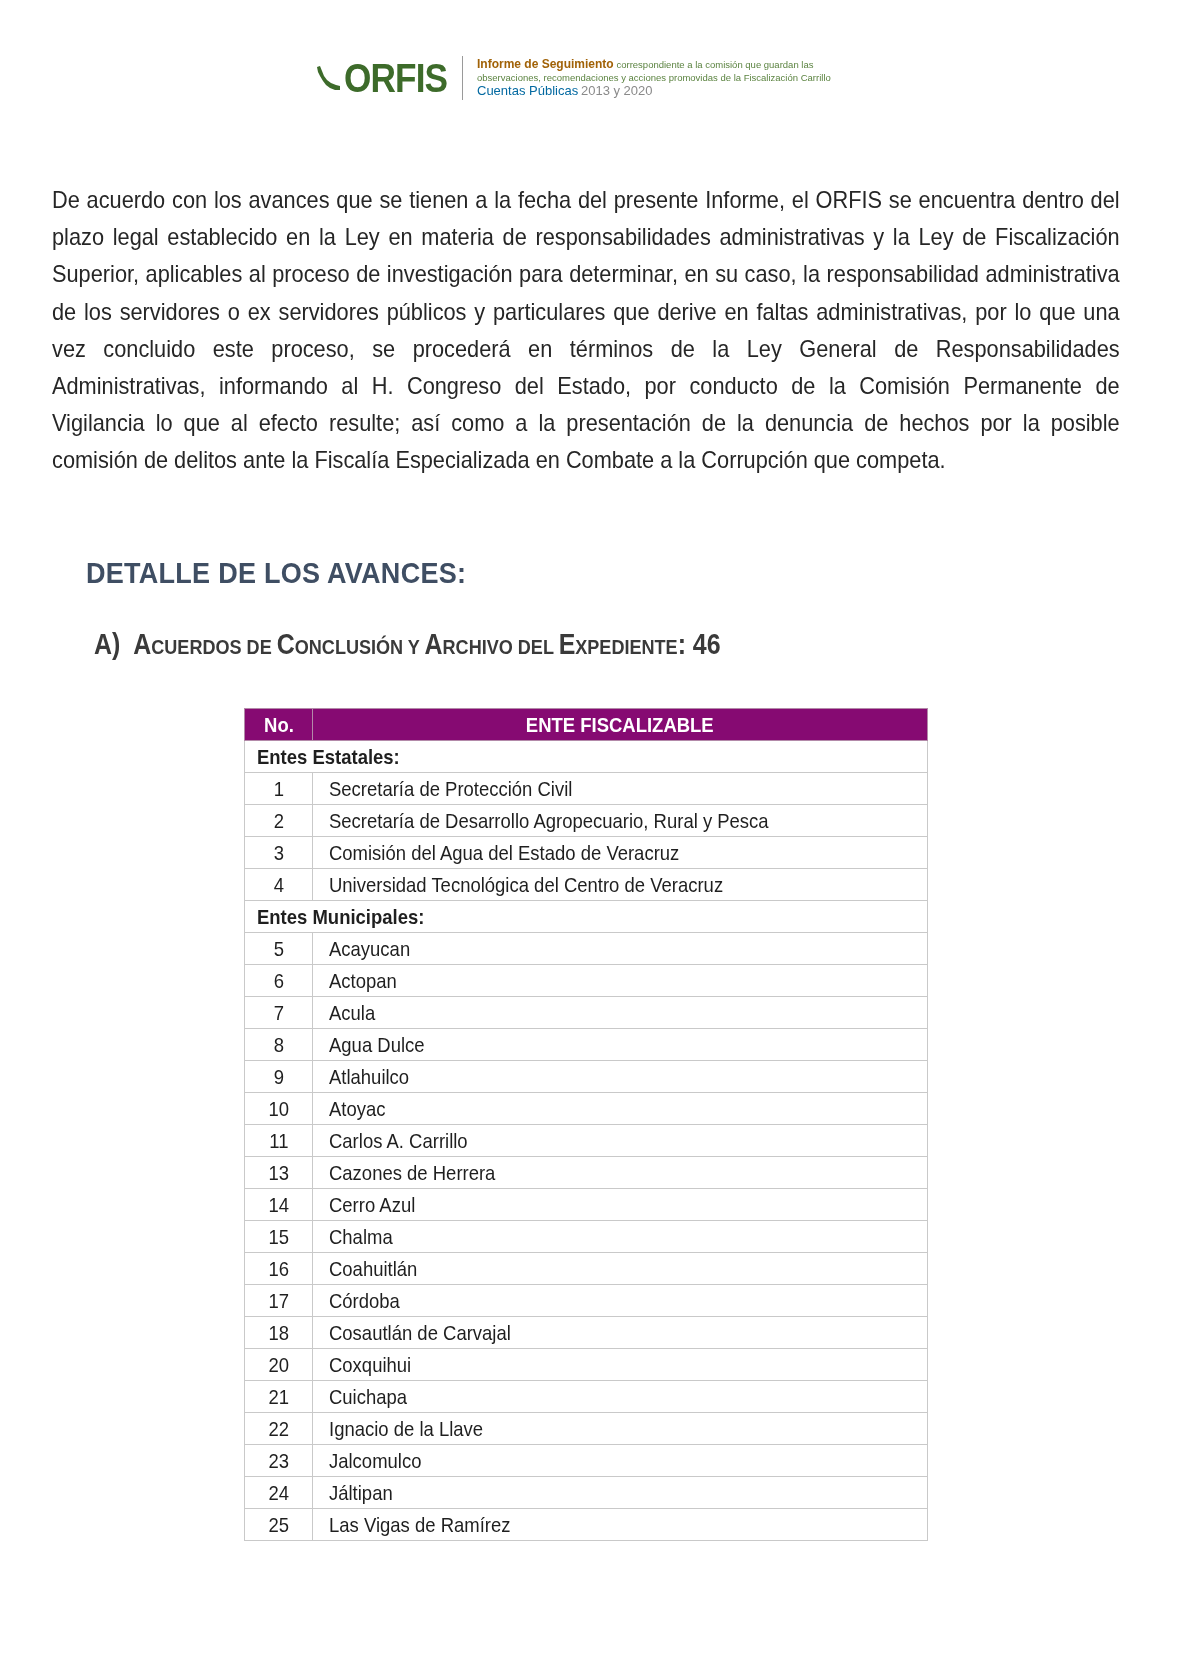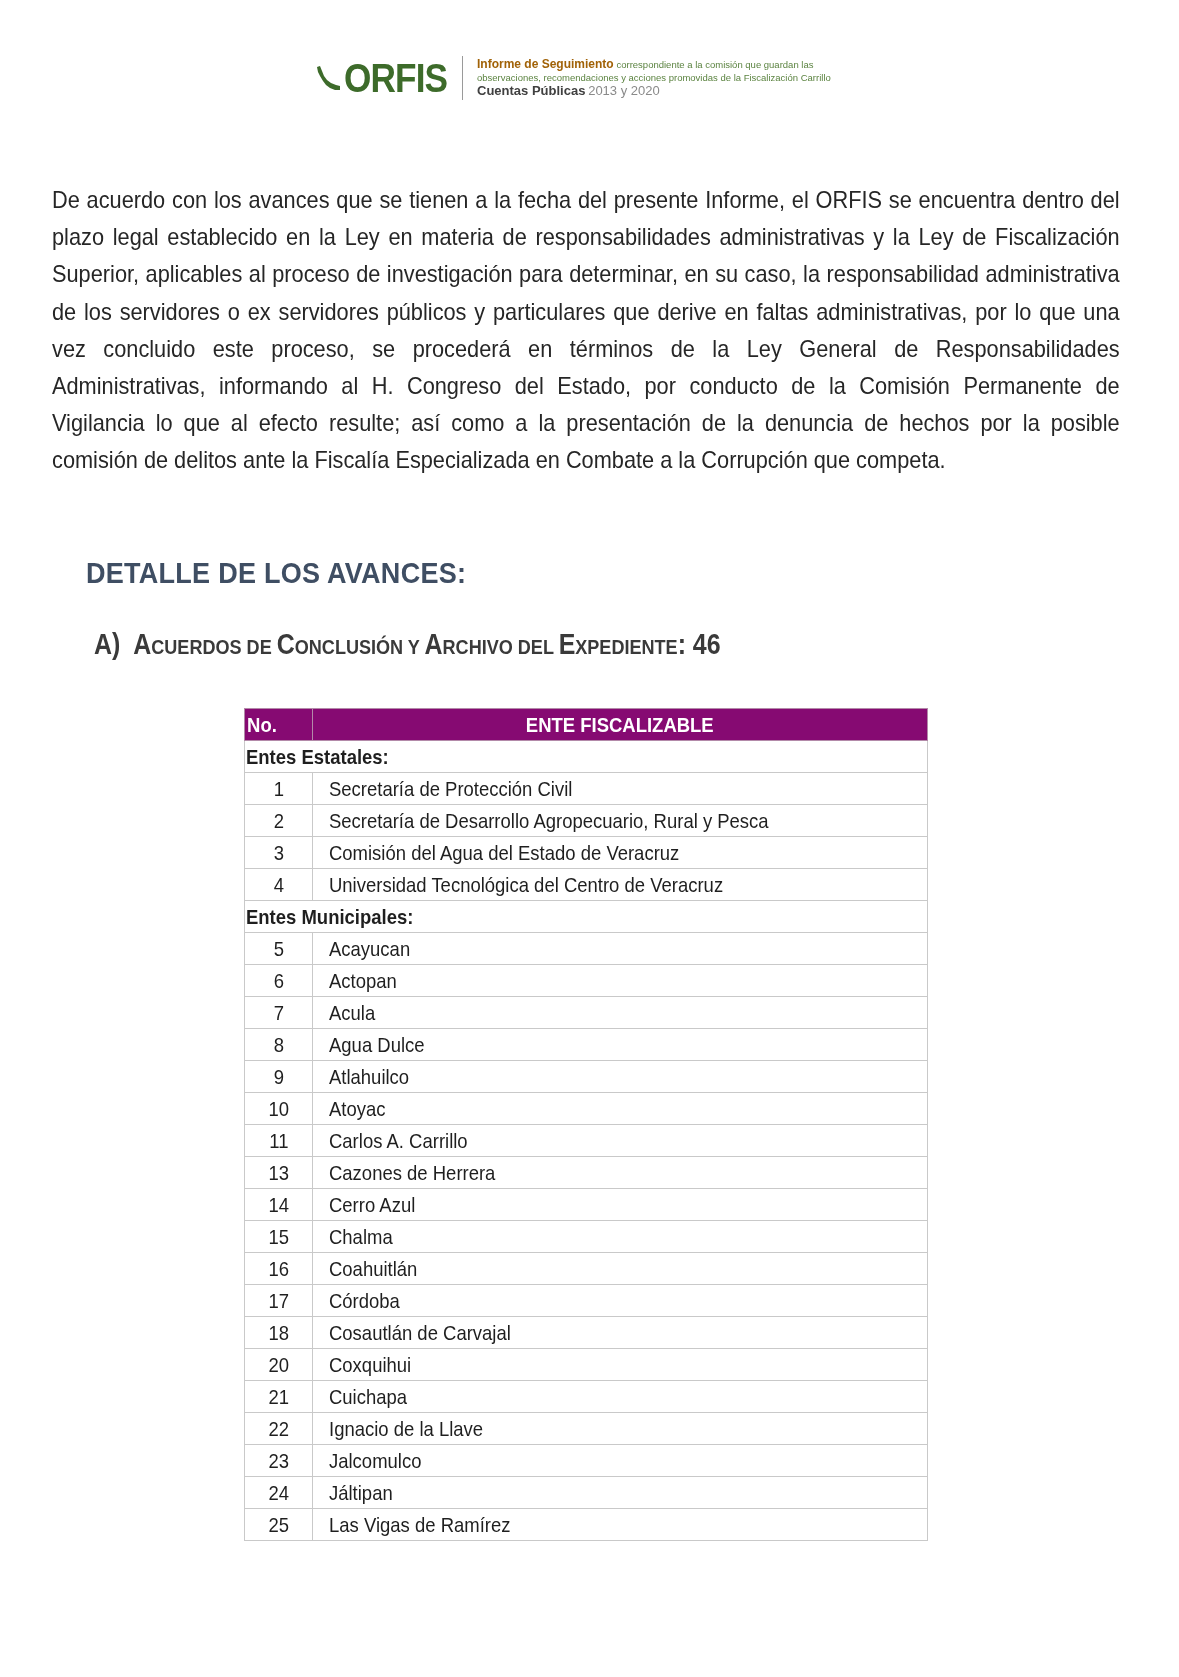--- a/index.html
+++ b/index.html
@@ -8,38 +8,38 @@
 
     .header { position: absolute; left: 314px; top: 52px; height: 52px; display: flex; align-items: center; }
     .logo { display: flex; align-items: center; color: #3d6b2a; }
     .logo svg { width: 28px; height: 30px; margin-right: 2px; }
     .logo-text { font-family: "Liberation Sans", sans-serif; font-weight: bold; font-size: 40px; letter-spacing: -1px; color: #3d6b2a; transform: scaleX(0.88); transform-origin: left center; display: inline-block; width: 110px; }
     .vdivider { width: 1px; height: 44px; background: #9a9a9a; margin: 0 14px 0 8px; }
     .header-text { font-size: 10px; line-height: 13px; color: #4f7c35; }
     .header-text .t1 { font-weight: bold; font-size: 12px; color: #a16207; }
     .header-text .t1s { font-size: 9.5px; color: #5b8340; }
     .header-text .t2 { font-size: 9.5px; color: #5b8340; }
-    .header-text .t3 { font-weight: bold; font-size: 13px; color: #404040; }
+    .header-text .t3 { font-weight: normal; font-size: 13px; color: #0369a1; }
     .header-text .t3y { font-size: 13px; color: #8a8a8a; }
 
     .paragraph { position: absolute; left: 52px; top: 182px; width: 1068px; font-size: 23.4px; line-height: 37.2px; text-align: justify; color: #262626; transform: scaleX(0.93); transform-origin: left top; width: 1148px; }
 
     .section-title { position: absolute; left: 86px; top: 556px; font-size: 30px; font-weight: bold; color: #3f4e63; transform: scaleX(0.9); transform-origin: left top; letter-spacing: 0.3px; }
 
     .subsection { position: absolute; left: 94px; top: 628px; font-weight: bold; color: #3a3a3a; font-size: 29px; transform: scaleX(0.86); transform-origin: left top; white-space: nowrap; }
     .subsection .sc { font-size: 21px; }
 
     .table { position: absolute; left: 244px; top: 708px; width: 684px; border-collapse: collapse; font-size: 21px; color: #1f1f1f; }
     .table td, .table th { border: 1.5px solid #c9c9c9; height: 32px; padding: 0; }
     .table th { background: #860a72; color: #ffffff; font-weight: bold; border-color: #b38aa9; }
-    .table th.no { width: 68px; text-align: left; }
+    .table th.no { width: 68px; text-align: center; }
     .table th.ente { text-align: center; }
     .table td.no { width: 68px; text-align: center; }
     .table td.ente { padding-left: 16px; }
-    .table td.group { font-weight: bold; padding-left: 1px; }
+    .table td.group { font-weight: bold; padding-left: 12px; }
     .cell-text { display: inline-block; transform: scaleX(0.88); transform-origin: left center; white-space: nowrap; }
     .cell-text.center { transform-origin: center center; }
   </style>
 </head>
 <body>
 
 <div class="header">
   <div class="logo">
     <svg viewBox="0 0 28 30">
       <path d="M3 4 L6 3 L8 8 L10 13 L13 17 L17 20 L22 22 L26 23 L26 27 L21 27 L16 25 L12 22 L9 18 L6 13 L4 9 Z" fill="#3d6b2a"></path>

